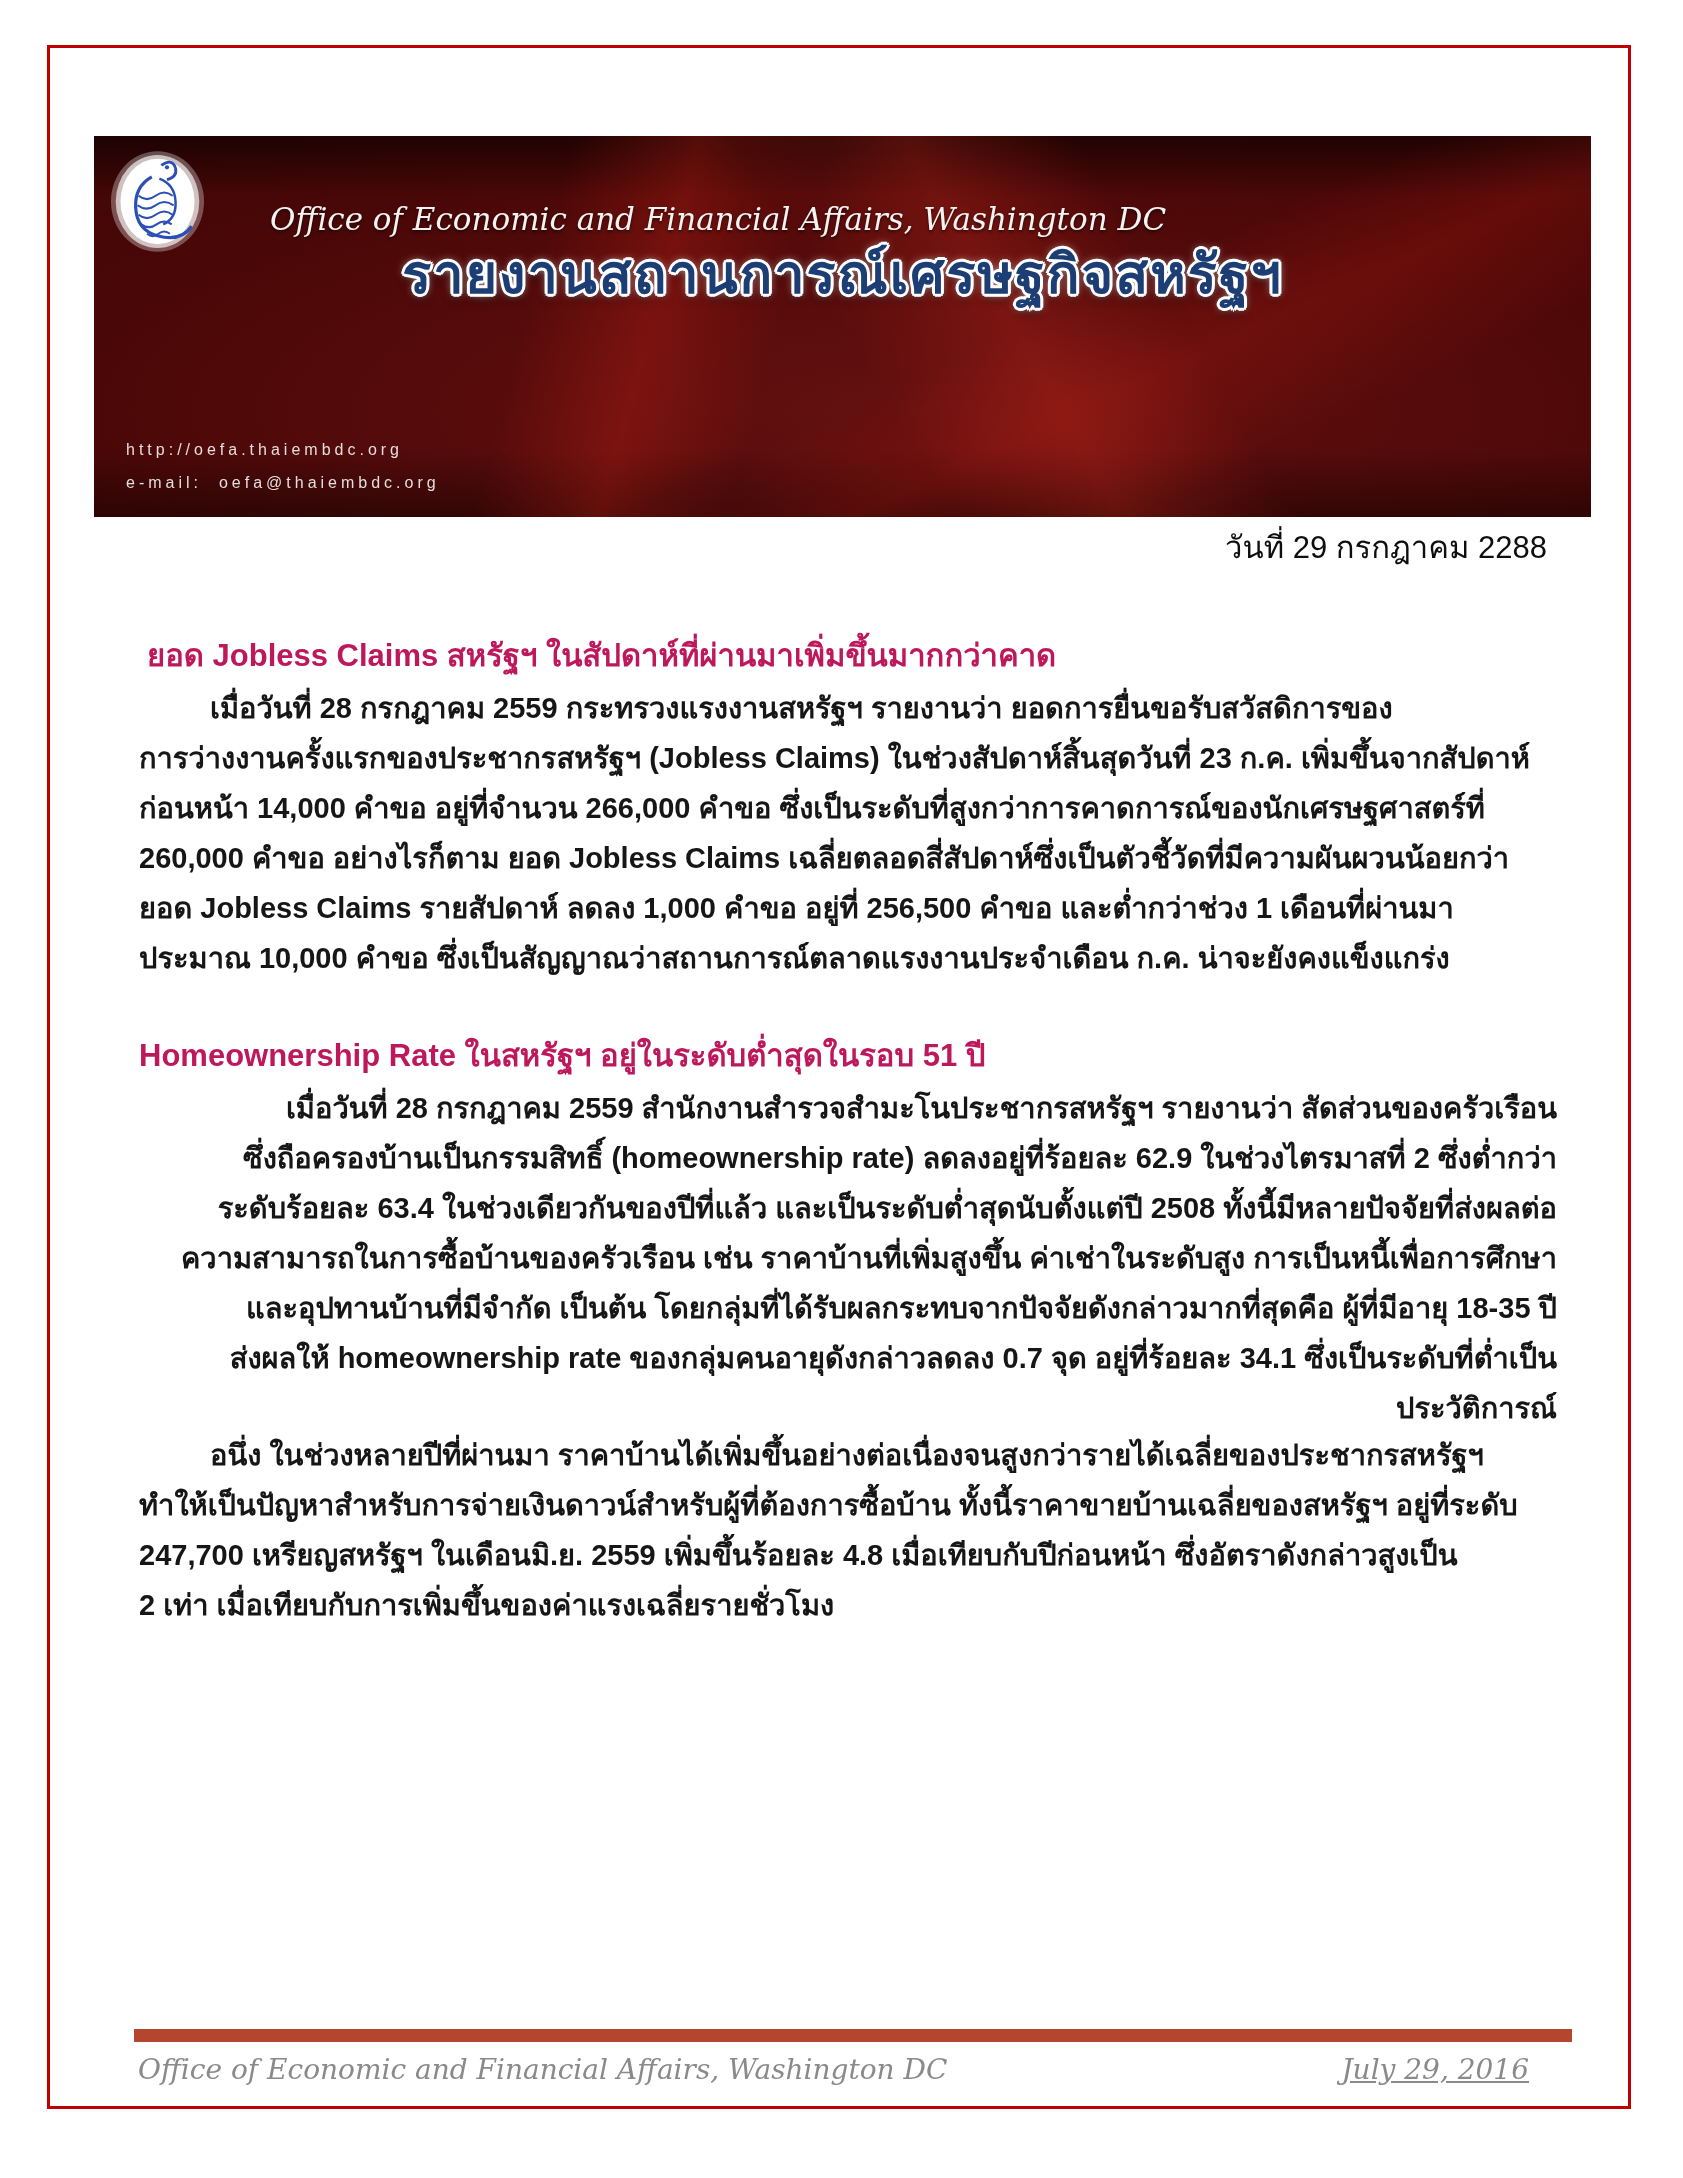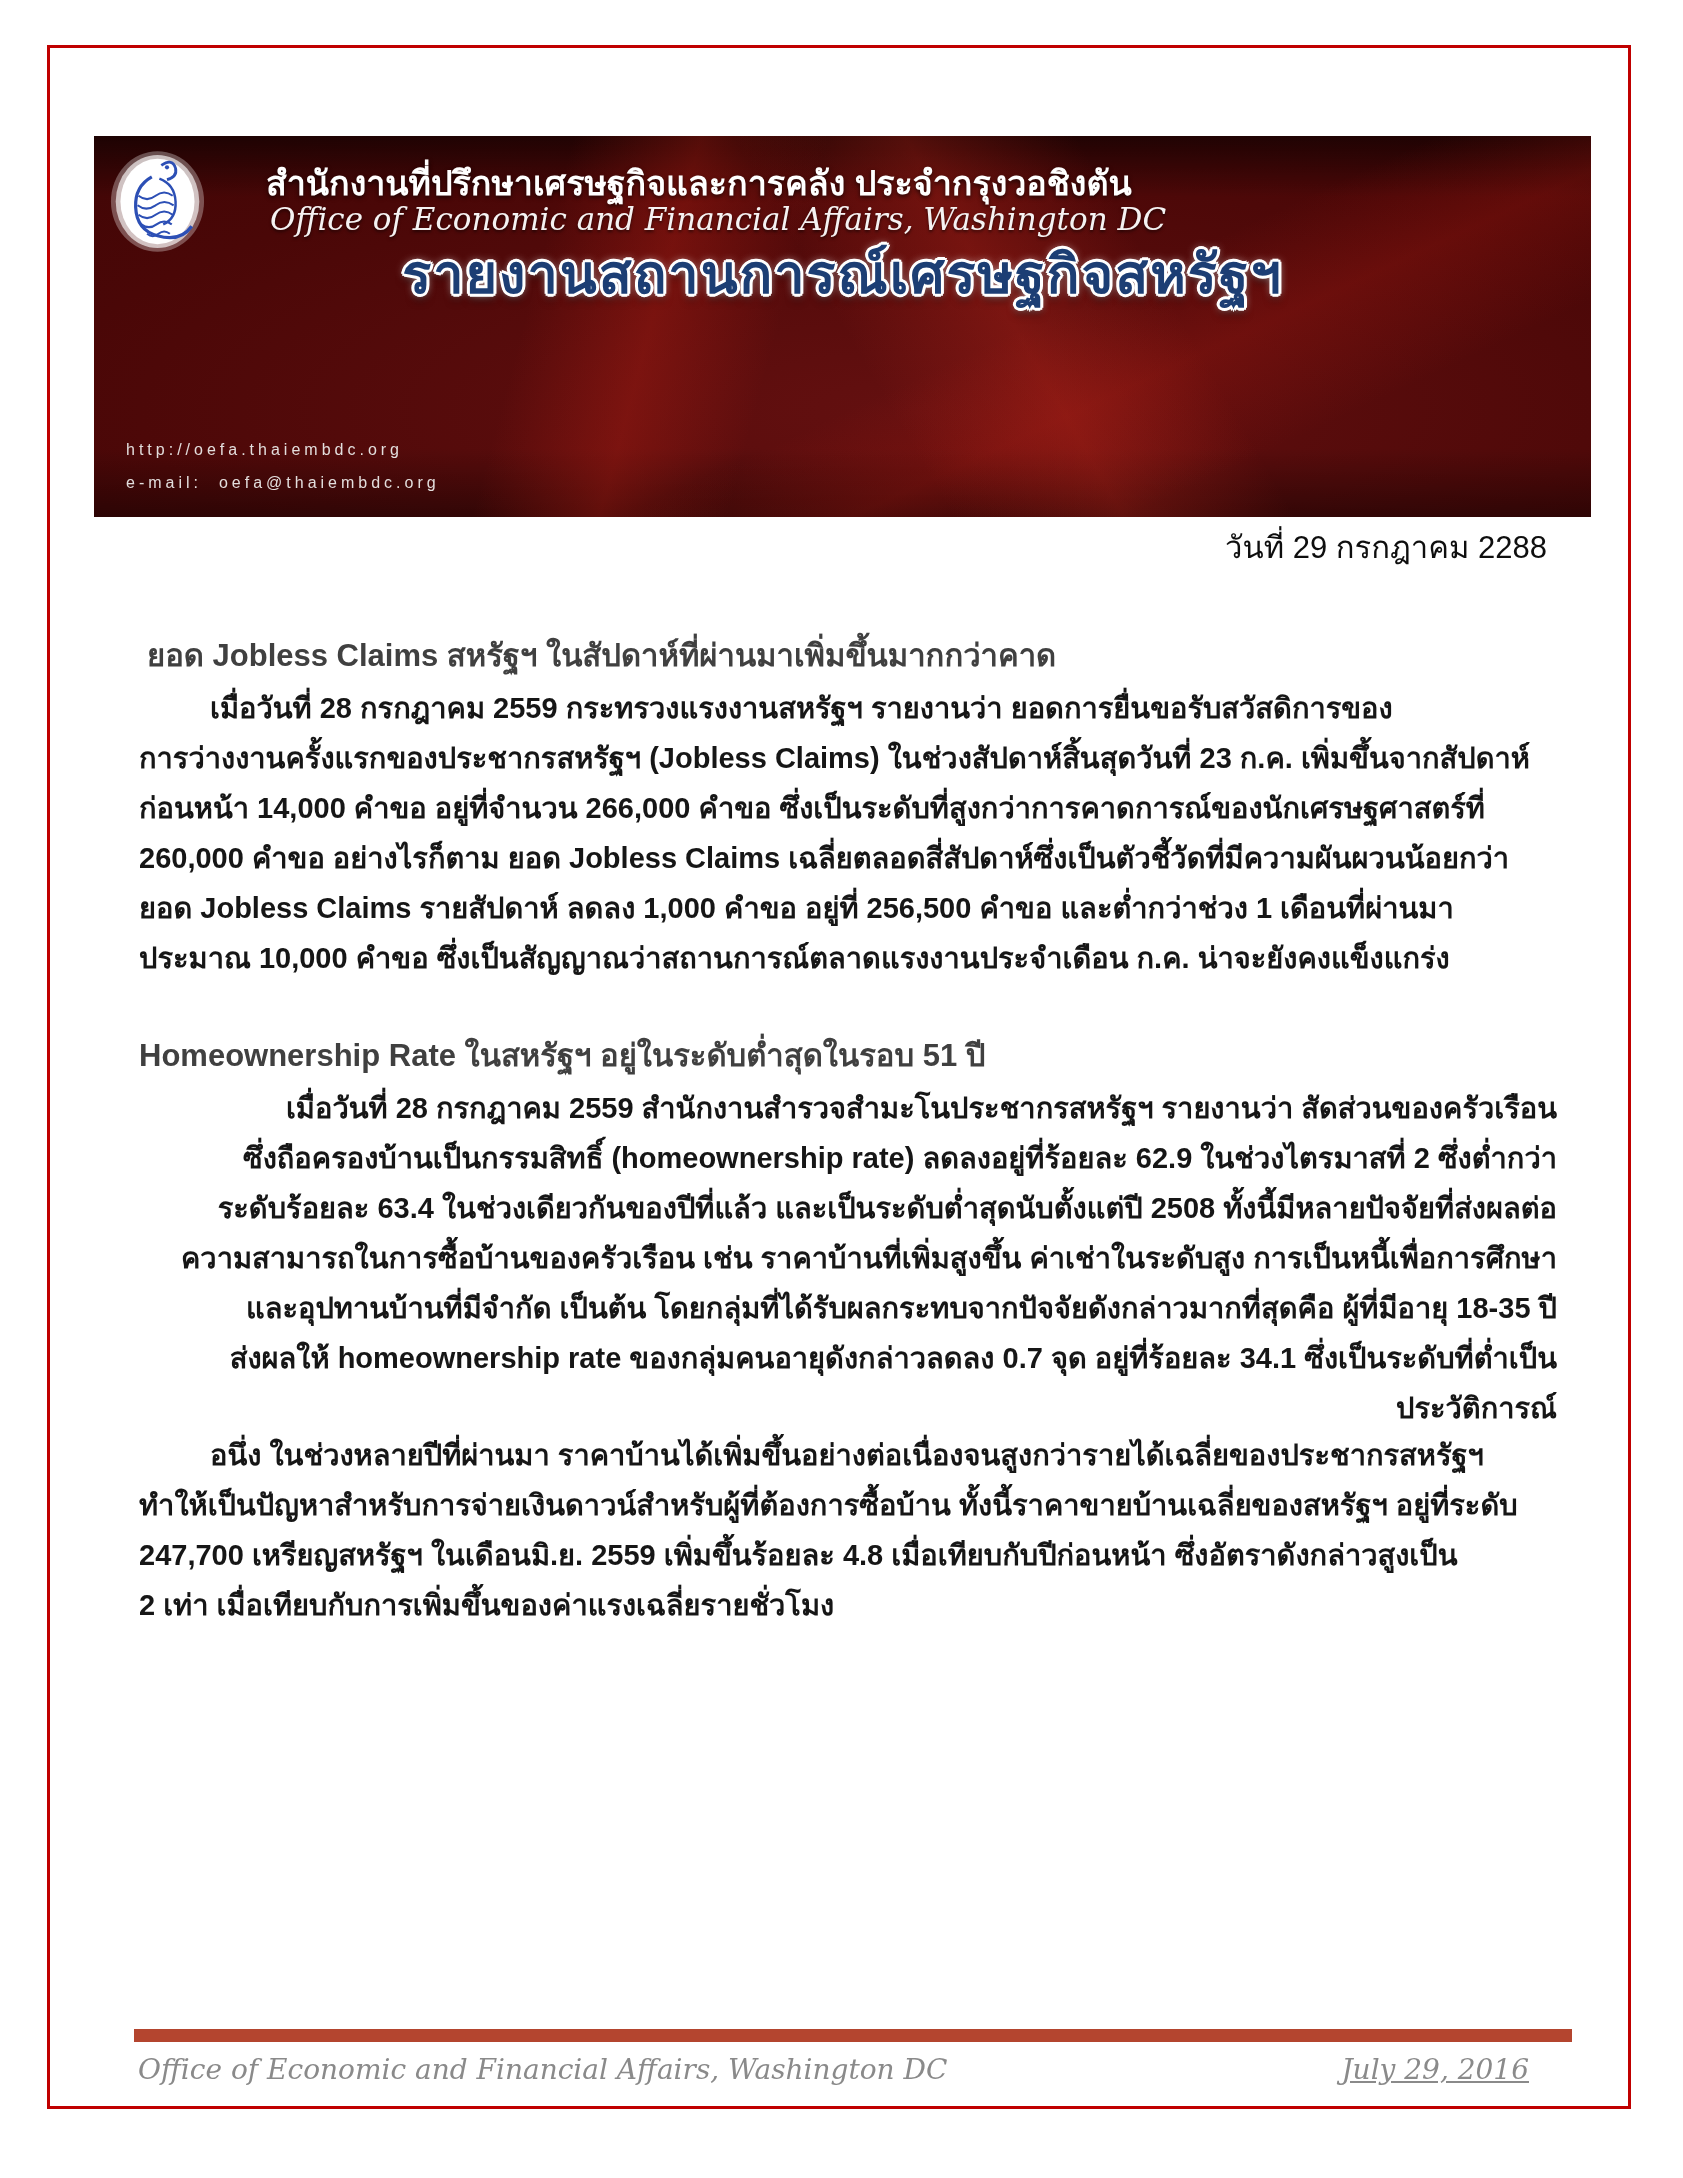--- a/index.html
+++ b/index.html
@@ -59,21 +59,21 @@
     font-size:16px; letter-spacing:4px;
     color:#e3dedd; line-height:33px;
   }
   
   .date-line {
     position:absolute; top:522px; right:136px;
     font-size:31px; color:#0e0e0e;
   }
   .h-red {
     position:absolute; left:139px; width:1416px;
-    font-size:31px; font-weight:bold; color:#404040;
+    font-size:31px; font-weight:bold; color:#be185d;
     white-space:nowrap;
   }
   .h1 { top:630px; padding-left:8px; }
   .h2 { top:1030px; }
   .para {
     position:absolute; left:139px; width:1418px;
     font-size:29px; line-height:50px; color:#161616;
     white-space:pre-line;
   }
   .indent { text-indent:71px;font-weight:bold; }
@@ -110,21 +110,20 @@
       <circle cx="60" cy="18" r="2.2" fill="#2c4fb5"></circle>
       <path d="M44 28 q-18 10 -17 32 q1 24 23 30 q24 7 36 -10" fill="none" stroke="#2c4fb5" stroke-width="3.4"></path>
       <path d="M52 30 q16 6 17 24 q1 18 -13 24" fill="none" stroke="#2c4fb5" stroke-width="2.6"></path>
       <path d="M30 48 q9 7 18 0 q9 -7 18 0" fill="none" stroke="#2c4fb5" stroke-width="2.2"></path>
       <path d="M29 58 q9 7 19 0 q9 -7 19 0" fill="none" stroke="#2c4fb5" stroke-width="2.2"></path>
       <path d="M30 68 q9 7 18 0 q9 -7 18 0" fill="none" stroke="#2c4fb5" stroke-width="2.2"></path>
       <path d="M33 78 q8 6 16 0 q8 -6 16 0" fill="none" stroke="#2c4fb5" stroke-width="2.2"></path>
       <path d="M39 88 q6 5 12 0 q6 -5 12 0" fill="none" stroke="#2c4fb5" stroke-width="2"></path>
     </svg>
   </span>
-  <div class="org-th">สำนักงานที่ปรึกษาเศรษฐกิจและการคลัง ประจำกรุงวอชิงตัน</div>
   <div class="org-en">Office of Economic and Financial Affairs, Washington DC</div>
   <div class="report-title">รายงานสถานการณ์เศรษฐกิจสหรัฐฯ</div>
   <div class="banner-links">
     <div>http://oefa.thaiembdc.org</div>
     <div><span>e-mail:</span>&nbsp;&nbsp;<span>oefa@thaiembdc.org</span></div>
   </div>
 </div>
 
 <div class="date-line">วันที่ 29 กรกฎาคม 2288</div>
 

